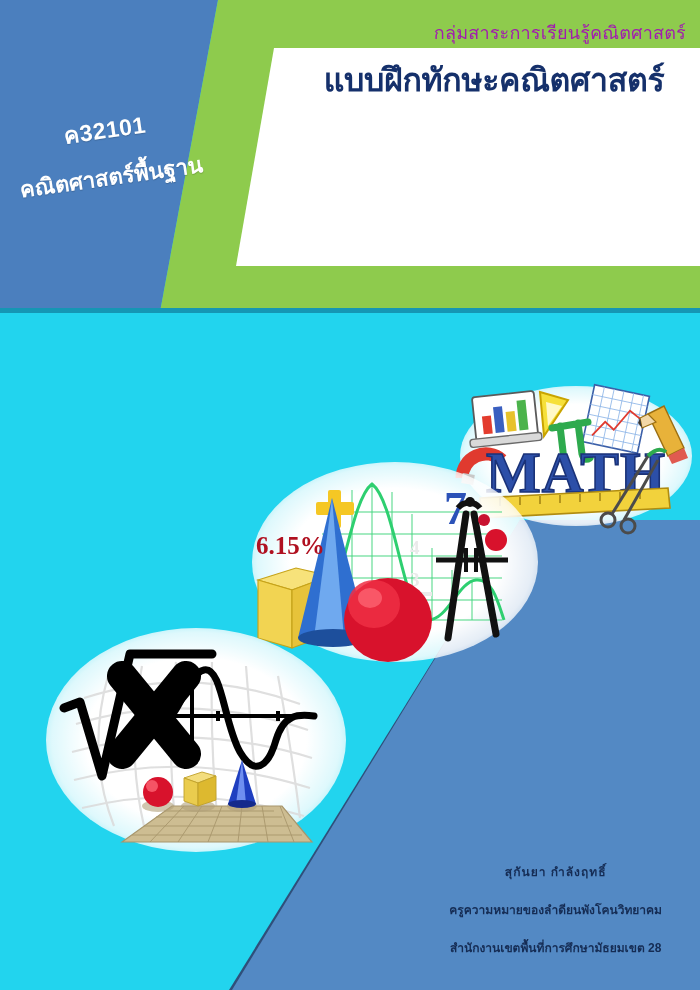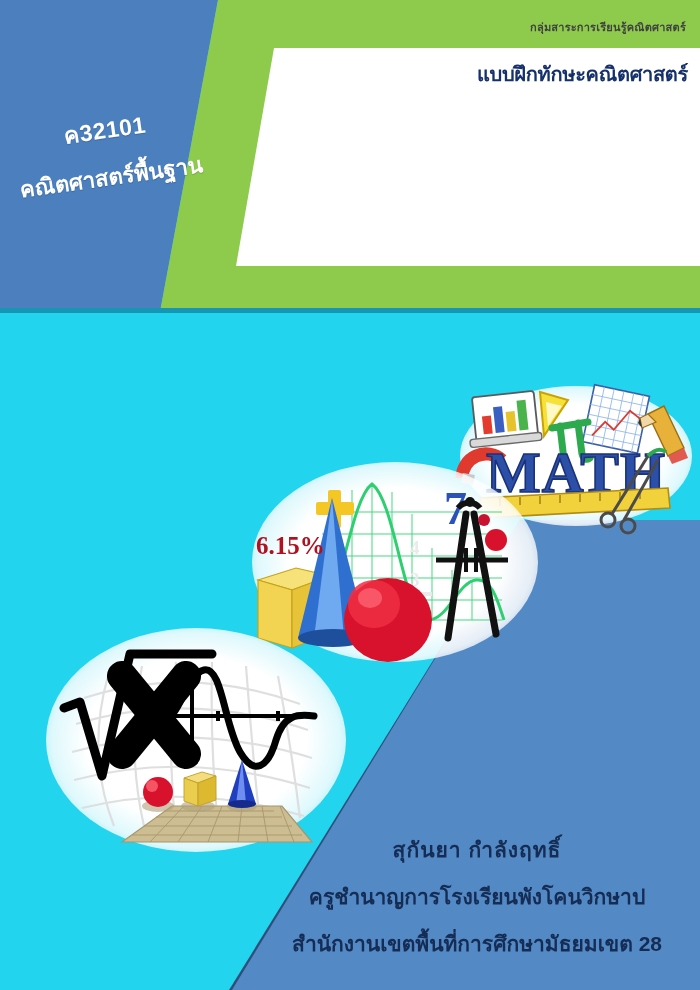--- a/index.html
+++ b/index.html
@@ -70,33 +70,33 @@
     text-shadow: 0 1px 1px rgba(0,0,0,.18);
   }
   .course-code {
     font-size: 23px; font-weight: 700; letter-spacing: .5px;
     margin-bottom: 12px;
   }
   .course-name { font-size: 22px; font-weight: 700; }
 
   .dept-label {
     right: 14px; top: 18px;
-    font-size: 11px; font-weight: 700;
-    color: #404040;
+    font-size: 18px; font-weight: 400;
+    color: #a21caf;
     letter-spacing: .2px;
   }
 
   .title-lines {
     left: 300px; top: 52px; width: 388px;
     text-align: center;
     color: #15306B;
     font-weight: 700;
   }
   .title-lines .tl { font-size: 27px; line-height: 1.0; }
-  .title-lines .tl1 { font-size: 20px; margin: 12px 0 0 0; letter-spacing: -.3px; text-align: right; }
+  .title-lines .tl1 { font-size: 32px; margin: 12px 0 0 0; letter-spacing: -.3px; }
   .title-lines .tl2 { margin: 30px 0 0 -12px; }
   .title-lines .tl3 { margin: 30px 0 0 -44px; }
 
   .volume-title {
     left: 36px; top: 342px; width: 560px;
     font-size: 29px; font-weight: 700;
     color: #FF8A10;
     letter-spacing: .4px;
     -webkit-text-stroke: 2.2px #000000;
     paint-order: stroke fill;
@@ -104,21 +104,21 @@
       -1px -1px 0 #000, 1px -1px 0 #000,
       -1px  1px 0 #000, 1px  1px 0 #000;
   }
 
   .author-block {
     right: 38px; bottom: 36px;
     text-align: center;
     color: #152C54;
     font-weight: 700;
   }
-  .author-block div { font-size: 21px; line-height: 1.0; }
+  .author-block div { font-size: 12px; line-height: 1.0; }
   .author-name { margin-bottom: 26px; letter-spacing: 1px; }
   .author-role { margin-bottom: 26px; }
 
   
   .art { position: absolute; }
   .glow {
     position: absolute;
     border-radius: 50%;
     background: radial-gradient(ellipse at 50% 50%,
       #ffffff 0%, #ffffff 52%, rgba(255,255,255,.85) 68%,
@@ -383,17 +383,17 @@
           <polygon points="196,132 182,176 210,176" fill="#1f3fc0"></polygon>
           <polygon points="196,132 190,176 200,176" fill="#6f8ff0"></polygon>
           <ellipse cx="196" cy="176" rx="14" ry="4" fill="#142a8c"></ellipse>
         </g>
       </g>
     </svg>
   </div>
 
   <div class="layer author-block">
     <div class="author-name">สุกันยา   กำลังฤทธิ์</div>
-    <div class="author-role">ครูชำนาญการโรงเรียนพังโคนวิกษาป</div>
+    <div class="author-role">ครูความหมายของลำดียนพังโคนวิทยาคม</div>
     <div class="author-office">สำนักงานเขตพื้นที่การศึกษามัธยมเขต 28</div>
   </div>
 
 </div>
 
 </body></html>

